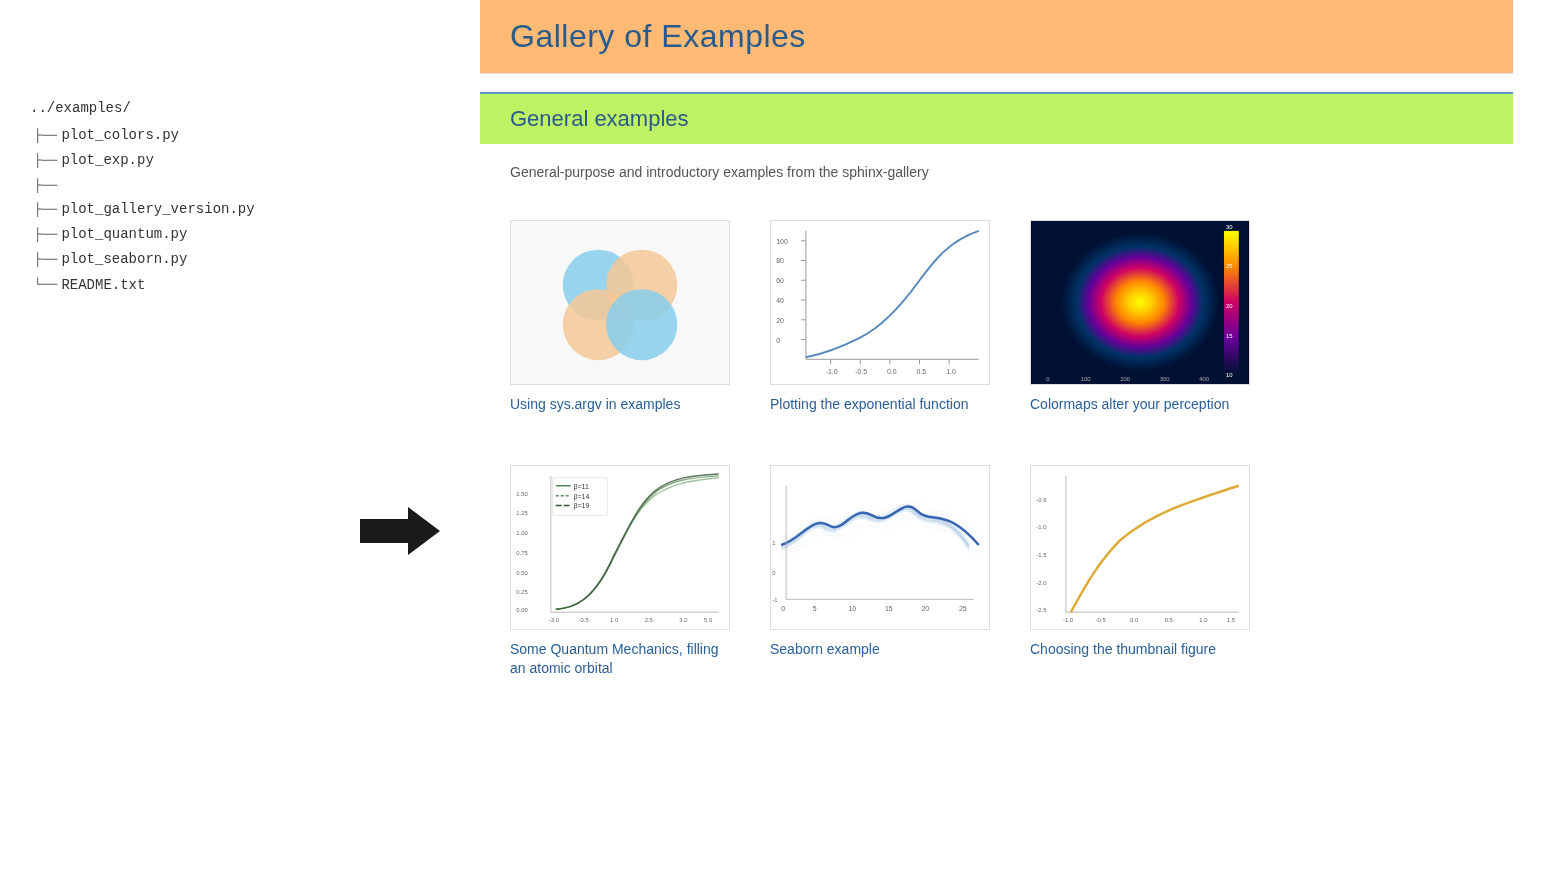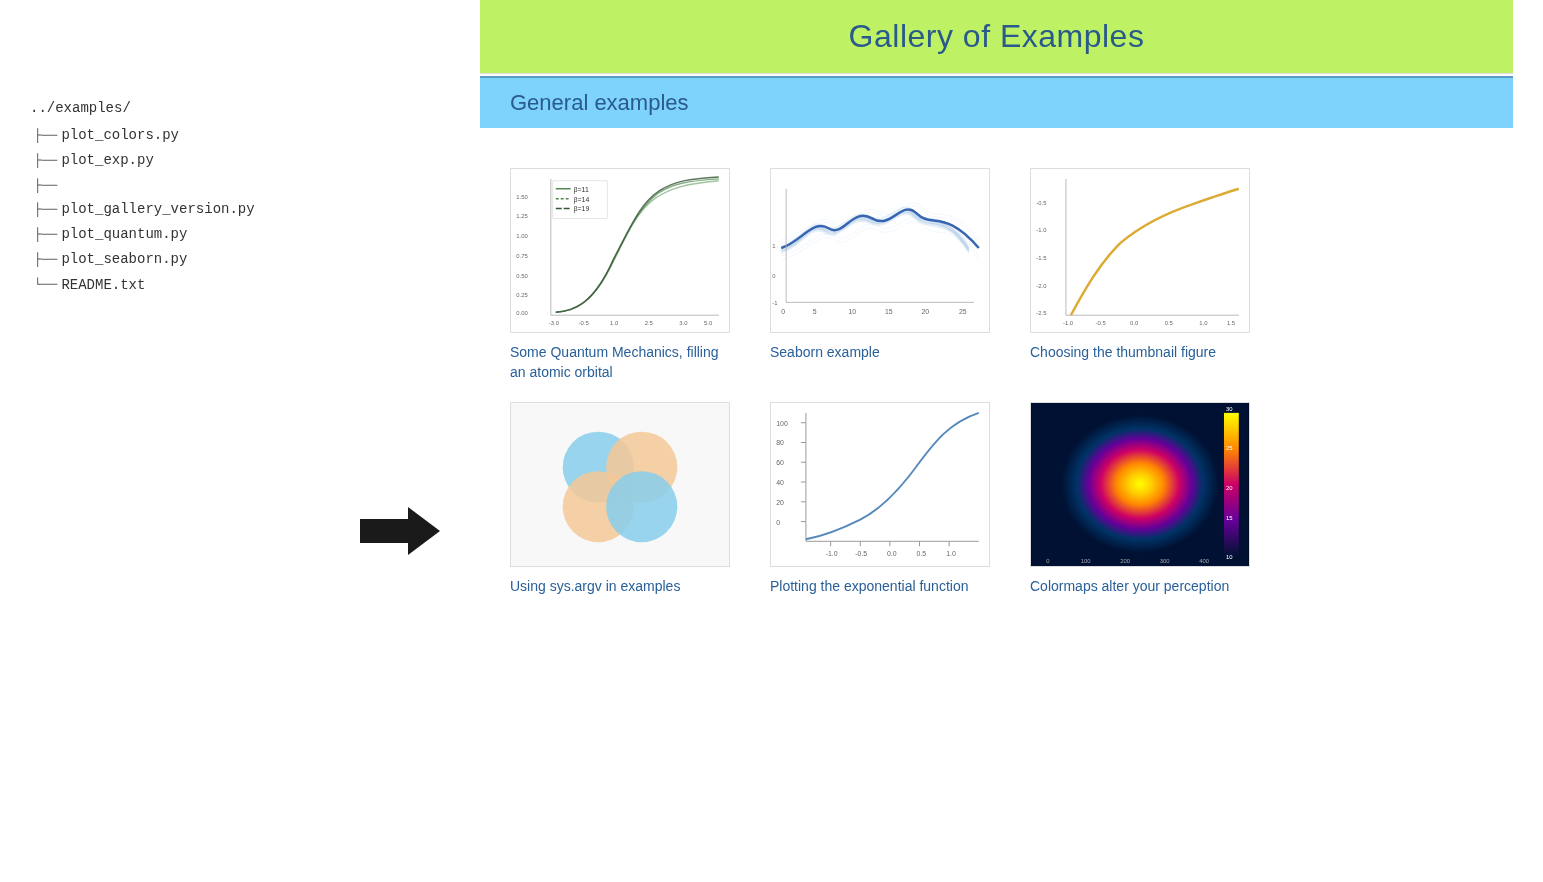--- a/index.html
+++ b/index.html
@@ -64,36 +64,35 @@
       height: 50px;
     }
 
     
     .main-content {
       flex: 1;
       padding: 0 30px 40px 20px;
     }
 
     .page-header {
-      background: #bef264;
+      background: #fdba74;
       padding: 18px 30px;
-      margin-bottom: 2px;
+      margin-bottom: 18px;
       border-bottom: 1px solid #e0e0e0;
-      text-align: center;
     }
 
     .page-title {
       font-size: 32px;
       font-weight: 300;
       color: #2a5a8c;
       letter-spacing: 0.5px;
     }
 
     .section-header {
-      background: #7dd3fc;
+      background: #bef264;
       padding: 12px 30px;
       margin-bottom: 20px;
       border-top: 2px solid #5a9bc5;
     }
 
     .section-title {
       font-size: 22px;
       font-weight: 300;
       color: #2a5a8c;
     }
@@ -203,133 +202,21 @@
   <div class="main-content">
 
     <div class="page-header">
       <h1 class="page-title">Gallery of Examples</h1>
     </div>
 
     <div class="section-header">
       <h2 class="section-title">General examples</h2>
     </div>
 
-
-    <div class="gallery-grid" style="margin-top: 30px;">
-
-      <div class="gallery-item">
-        <div class="gallery-thumb">
-          <svg viewBox="0 0 220 165" xmlns="http://www.w3.org/2000/svg" class="thumb-svg">
-            <rect width="220" height="165" fill="#fff"></rect>
-
-            <line x1="40" y1="10" x2="40" y2="148" stroke="#aaa" stroke-width="0.8"></line>
-            <line x1="40" y1="148" x2="210" y2="148" stroke="#aaa" stroke-width="0.8"></line>
-
-            <rect x="42" y="12" width="55" height="38" fill="white" stroke="#ccc" stroke-width="0.5"></rect>
-            <line x1="45" y1="20" x2="60" y2="20" stroke="#558855" stroke-width="1.5"></line>
-            <text x="63" y="23" font-size="7" fill="#333">β=11</text>
-            <line x1="45" y1="30" x2="60" y2="30" stroke="#558855" stroke-width="1.5" stroke-dasharray="3,2"></line>
-            <text x="63" y="33" font-size="7" fill="#333">β=14</text>
-            <line x1="45" y1="40" x2="60" y2="40" stroke="#335533" stroke-width="1.5" stroke-dasharray="6,2"></line>
-            <text x="63" y="43" font-size="7" fill="#333">β=19</text>
-
-            <path d="M 45,145 C 60,144 80,140 100,100 C 115,70 125,45 145,30 C 160,20 175,15 210,12" stroke="#77aa77" stroke-width="1.5" fill="none" opacity="0.7"></path>
-            <path d="M 45,145 C 62,144 82,138 102,95 C 118,65 128,40 148,25 C 163,15 178,12 210,10" stroke="#558855" stroke-width="1.5" fill="none" opacity="0.7"></path>
-            <path d="M 45,145 C 64,144 84,136 104,90 C 120,60 130,35 150,22 C 165,12 180,10 210,8" stroke="#335533" stroke-width="1.5" fill="none" opacity="0.8"></path>
-
-            <text x="5" y="148" font-size="6" fill="#666">0.00</text>
-            <text x="5" y="130" font-size="6" fill="#666">0.25</text>
-            <text x="5" y="110" font-size="6" fill="#666">0.50</text>
-            <text x="5" y="90" font-size="6" fill="#666">0.75</text>
-            <text x="5" y="70" font-size="6" fill="#666">1.00</text>
-            <text x="5" y="50" font-size="6" fill="#666">1.25</text>
-            <text x="5" y="30" font-size="6" fill="#666">1.50</text>
-
-            <text x="38" y="158" font-size="6" fill="#666">-3.0</text>
-            <text x="68" y="158" font-size="6" fill="#666">-0.5</text>
-            <text x="100" y="158" font-size="6" fill="#666">1.0</text>
-            <text x="135" y="158" font-size="6" fill="#666">2.5</text>
-            <text x="170" y="158" font-size="6" fill="#666">3.0</text>
-            <text x="195" y="158" font-size="6" fill="#666">5.0</text>
-          </svg>
-        </div>
-        <span class="gallery-label">Some Quantum Mechanics, filling an atomic orbital</span>
-      </div>
-
-      <div class="gallery-item">
-        <div class="gallery-thumb">
-          <svg viewBox="0 0 220 165" xmlns="http://www.w3.org/2000/svg" class="thumb-svg">
-            <rect width="220" height="165" fill="#fff"></rect>
-
-            <g opacity="0.15" stroke="#4488cc" stroke-width="1.2" fill="none">
-              <path d="M 10,80 C 30,75 40,50 55,60 C 70,70 80,40 100,50 C 120,60 130,30 145,45 C 160,60 175,40 200,80"></path>
-              <path d="M 10,82 C 30,77 40,52 55,62 C 70,72 80,42 100,52 C 120,62 130,32 145,47 C 160,62 175,42 200,82"></path>
-              <path d="M 10,84 C 30,79 40,54 55,64 C 70,74 80,44 100,54 C 120,64 130,34 145,49 C 160,64 175,44 200,84"></path>
-              <path d="M 10,78 C 30,73 40,48 55,58 C 70,68 80,38 100,48 C 120,58 130,28 145,43 C 160,58 175,38 200,78"></path>
-              <path d="M 10,85 C 30,80 40,55 55,65 C 70,75 80,45 100,55 C 120,65 130,35 145,50 C 160,65 175,45 200,85"></path>
-            </g>
-            <g opacity="0.25" stroke="#3377bb" stroke-width="1.2" fill="none">
-              <path d="M 10,81 C 30,76 40,51 55,61 C 70,71 80,41 100,51 C 120,61 130,31 145,46 C 160,61 175,41 200,81"></path>
-              <path d="M 10,83 C 30,78 40,53 55,63 C 70,73 80,43 100,53 C 120,63 130,33 145,48 C 160,63 175,43 200,83"></path>
-            </g>
-
-            <path d="M 10,80 C 30,74 42,50 58,60 C 73,70 82,38 102,50 C 122,62 132,30 147,45 C 162,60 176,40 210,80" stroke="#2255aa" stroke-width="2.5" fill="none" opacity="0.9"></path>
-
-            <g opacity="0.08" stroke="#6699dd" stroke-width="1" fill="none">
-              <path d="M 10,75 C 35,68 50,45 65,58 C 80,70 90,35 108,46 C 128,58 138,26 153,42 C 167,57 182,36 210,75"></path>
-              <path d="M 10,88 C 35,82 50,58 65,68 C 80,78 90,48 108,58 C 128,68 138,38 153,53 C 167,67 182,48 210,88"></path>
-              <path d="M 10,72 C 35,65 50,42 65,55 C 80,67 90,32 108,43 C 128,55 138,23 153,39 C 167,54 182,33 210,72"></path>
-              <path d="M 10,92 C 35,86 50,62 65,72 C 80,82 90,52 108,62 C 128,72 138,42 153,57 C 167,72 182,52 210,92"></path>
-            </g>
-
-            <line x1="15" y1="135" x2="205" y2="135" stroke="#aaa" stroke-width="0.8"></line>
-            <text x="10" y="147" font-size="7" fill="#666">0</text>
-            <text x="42" y="147" font-size="7" fill="#666">5</text>
-            <text x="78" y="147" font-size="7" fill="#666">10</text>
-            <text x="115" y="147" font-size="7" fill="#666">15</text>
-            <text x="152" y="147" font-size="7" fill="#666">20</text>
-            <text x="190" y="147" font-size="7" fill="#666">25</text>
-
-            <line x1="15" y1="20" x2="15" y2="135" stroke="#aaa" stroke-width="0.8"></line>
-            <text x="1" y="138" font-size="6" fill="#666">-1</text>
-            <text x="1" y="110" font-size="6" fill="#666">0</text>
-            <text x="1" y="80" font-size="6" fill="#666">1</text>
-          </svg>
-        </div>
-        <span class="gallery-label">Seaborn example</span>
-      </div>
-
-      <div class="gallery-item">
-        <div class="gallery-thumb">
-          <svg viewBox="0 0 220 165" xmlns="http://www.w3.org/2000/svg" class="thumb-svg">
-            <rect width="220" height="165" fill="#fff"></rect>
-
-            <line x1="35" y1="10" x2="35" y2="148" stroke="#aaa" stroke-width="0.8"></line>
-            <line x1="35" y1="148" x2="210" y2="148" stroke="#aaa" stroke-width="0.8"></line>
-
-            <path d="M 40,148 C 50,130 65,100 90,75 C 110,58 135,45 165,35 C 185,28 200,23 210,20" stroke="#ddaa33" stroke-width="2.5" fill="none"></path>
-
-            <text x="5" y="148" font-size="6" fill="#666">-2.5</text>
-            <text x="5" y="120" font-size="6" fill="#666">-2.0</text>
-            <text x="5" y="92" font-size="6" fill="#666">-1.5</text>
-            <text x="5" y="64" font-size="6" fill="#666">-1.0</text>
-            <text x="5" y="36" font-size="6" fill="#666">-0.5</text>
-
-            <text x="32" y="158" font-size="6" fill="#666">-1.0</text>
-            <text x="65" y="158" font-size="6" fill="#666">-0.5</text>
-            <text x="100" y="158" font-size="6" fill="#666">0.0</text>
-            <text x="135" y="158" font-size="6" fill="#666">0.5</text>
-            <text x="170" y="158" font-size="6" fill="#666">1.0</text>
-            <text x="198" y="158" font-size="6" fill="#666">1.5</text>
-          </svg>
-        </div>
-        <span class="gallery-label">Choosing the thumbnail figure</span>
-      </div>
-
-    </div>
+    <p class="section-description">General-purpose and introductory examples from the sphinx-gallery</p>
 
     <div class="gallery-grid">
 
       <div class="gallery-item">
         <div class="gallery-thumb colors-thumb">
           <svg viewBox="0 0 220 165" xmlns="http://www.w3.org/2000/svg" class="thumb-svg">
             <rect width="220" height="165" fill="#f8f8f8"></rect>
 
             <circle cx="88" cy="65" r="36" fill="#87CEEB" opacity="0.85"></circle>
 
@@ -421,14 +308,127 @@
             <text x="90" y="162" font-size="6" fill="#aaa">200</text>
             <text x="130" y="162" font-size="6" fill="#aaa">300</text>
             <text x="170" y="162" font-size="6" fill="#aaa">400</text>
           </svg>
         </div>
         <span class="gallery-label">Colormaps alter your perception</span>
       </div>
 
     </div>
 
+    <div class="gallery-grid" style="margin-top: 30px;">
+
+      <div class="gallery-item">
+        <div class="gallery-thumb">
+          <svg viewBox="0 0 220 165" xmlns="http://www.w3.org/2000/svg" class="thumb-svg">
+            <rect width="220" height="165" fill="#fff"></rect>
+
+            <line x1="40" y1="10" x2="40" y2="148" stroke="#aaa" stroke-width="0.8"></line>
+            <line x1="40" y1="148" x2="210" y2="148" stroke="#aaa" stroke-width="0.8"></line>
+
+            <rect x="42" y="12" width="55" height="38" fill="white" stroke="#ccc" stroke-width="0.5"></rect>
+            <line x1="45" y1="20" x2="60" y2="20" stroke="#558855" stroke-width="1.5"></line>
+            <text x="63" y="23" font-size="7" fill="#333">β=11</text>
+            <line x1="45" y1="30" x2="60" y2="30" stroke="#558855" stroke-width="1.5" stroke-dasharray="3,2"></line>
+            <text x="63" y="33" font-size="7" fill="#333">β=14</text>
+            <line x1="45" y1="40" x2="60" y2="40" stroke="#335533" stroke-width="1.5" stroke-dasharray="6,2"></line>
+            <text x="63" y="43" font-size="7" fill="#333">β=19</text>
+
+            <path d="M 45,145 C 60,144 80,140 100,100 C 115,70 125,45 145,30 C 160,20 175,15 210,12" stroke="#77aa77" stroke-width="1.5" fill="none" opacity="0.7"></path>
+            <path d="M 45,145 C 62,144 82,138 102,95 C 118,65 128,40 148,25 C 163,15 178,12 210,10" stroke="#558855" stroke-width="1.5" fill="none" opacity="0.7"></path>
+            <path d="M 45,145 C 64,144 84,136 104,90 C 120,60 130,35 150,22 C 165,12 180,10 210,8" stroke="#335533" stroke-width="1.5" fill="none" opacity="0.8"></path>
+
+            <text x="5" y="148" font-size="6" fill="#666">0.00</text>
+            <text x="5" y="130" font-size="6" fill="#666">0.25</text>
+            <text x="5" y="110" font-size="6" fill="#666">0.50</text>
+            <text x="5" y="90" font-size="6" fill="#666">0.75</text>
+            <text x="5" y="70" font-size="6" fill="#666">1.00</text>
+            <text x="5" y="50" font-size="6" fill="#666">1.25</text>
+            <text x="5" y="30" font-size="6" fill="#666">1.50</text>
+
+            <text x="38" y="158" font-size="6" fill="#666">-3.0</text>
+            <text x="68" y="158" font-size="6" fill="#666">-0.5</text>
+            <text x="100" y="158" font-size="6" fill="#666">1.0</text>
+            <text x="135" y="158" font-size="6" fill="#666">2.5</text>
+            <text x="170" y="158" font-size="6" fill="#666">3.0</text>
+            <text x="195" y="158" font-size="6" fill="#666">5.0</text>
+          </svg>
+        </div>
+        <span class="gallery-label">Some Quantum Mechanics, filling an atomic orbital</span>
+      </div>
+
+      <div class="gallery-item">
+        <div class="gallery-thumb">
+          <svg viewBox="0 0 220 165" xmlns="http://www.w3.org/2000/svg" class="thumb-svg">
+            <rect width="220" height="165" fill="#fff"></rect>
+
+            <g opacity="0.15" stroke="#4488cc" stroke-width="1.2" fill="none">
+              <path d="M 10,80 C 30,75 40,50 55,60 C 70,70 80,40 100,50 C 120,60 130,30 145,45 C 160,60 175,40 200,80"></path>
+              <path d="M 10,82 C 30,77 40,52 55,62 C 70,72 80,42 100,52 C 120,62 130,32 145,47 C 160,62 175,42 200,82"></path>
+              <path d="M 10,84 C 30,79 40,54 55,64 C 70,74 80,44 100,54 C 120,64 130,34 145,49 C 160,64 175,44 200,84"></path>
+              <path d="M 10,78 C 30,73 40,48 55,58 C 70,68 80,38 100,48 C 120,58 130,28 145,43 C 160,58 175,38 200,78"></path>
+              <path d="M 10,85 C 30,80 40,55 55,65 C 70,75 80,45 100,55 C 120,65 130,35 145,50 C 160,65 175,45 200,85"></path>
+            </g>
+            <g opacity="0.25" stroke="#3377bb" stroke-width="1.2" fill="none">
+              <path d="M 10,81 C 30,76 40,51 55,61 C 70,71 80,41 100,51 C 120,61 130,31 145,46 C 160,61 175,41 200,81"></path>
+              <path d="M 10,83 C 30,78 40,53 55,63 C 70,73 80,43 100,53 C 120,63 130,33 145,48 C 160,63 175,43 200,83"></path>
+            </g>
+
+            <path d="M 10,80 C 30,74 42,50 58,60 C 73,70 82,38 102,50 C 122,62 132,30 147,45 C 162,60 176,40 210,80" stroke="#2255aa" stroke-width="2.5" fill="none" opacity="0.9"></path>
+
+            <g opacity="0.08" stroke="#6699dd" stroke-width="1" fill="none">
+              <path d="M 10,75 C 35,68 50,45 65,58 C 80,70 90,35 108,46 C 128,58 138,26 153,42 C 167,57 182,36 210,75"></path>
+              <path d="M 10,88 C 35,82 50,58 65,68 C 80,78 90,48 108,58 C 128,68 138,38 153,53 C 167,67 182,48 210,88"></path>
+              <path d="M 10,72 C 35,65 50,42 65,55 C 80,67 90,32 108,43 C 128,55 138,23 153,39 C 167,54 182,33 210,72"></path>
+              <path d="M 10,92 C 35,86 50,62 65,72 C 80,82 90,52 108,62 C 128,72 138,42 153,57 C 167,72 182,52 210,92"></path>
+            </g>
+
+            <line x1="15" y1="135" x2="205" y2="135" stroke="#aaa" stroke-width="0.8"></line>
+            <text x="10" y="147" font-size="7" fill="#666">0</text>
+            <text x="42" y="147" font-size="7" fill="#666">5</text>
+            <text x="78" y="147" font-size="7" fill="#666">10</text>
+            <text x="115" y="147" font-size="7" fill="#666">15</text>
+            <text x="152" y="147" font-size="7" fill="#666">20</text>
+            <text x="190" y="147" font-size="7" fill="#666">25</text>
+
+            <line x1="15" y1="20" x2="15" y2="135" stroke="#aaa" stroke-width="0.8"></line>
+            <text x="1" y="138" font-size="6" fill="#666">-1</text>
+            <text x="1" y="110" font-size="6" fill="#666">0</text>
+            <text x="1" y="80" font-size="6" fill="#666">1</text>
+          </svg>
+        </div>
+        <span class="gallery-label">Seaborn example</span>
+      </div>
+
+      <div class="gallery-item">
+        <div class="gallery-thumb">
+          <svg viewBox="0 0 220 165" xmlns="http://www.w3.org/2000/svg" class="thumb-svg">
+            <rect width="220" height="165" fill="#fff"></rect>
+
+            <line x1="35" y1="10" x2="35" y2="148" stroke="#aaa" stroke-width="0.8"></line>
+            <line x1="35" y1="148" x2="210" y2="148" stroke="#aaa" stroke-width="0.8"></line>
+
+            <path d="M 40,148 C 50,130 65,100 90,75 C 110,58 135,45 165,35 C 185,28 200,23 210,20" stroke="#ddaa33" stroke-width="2.5" fill="none"></path>
+
+            <text x="5" y="148" font-size="6" fill="#666">-2.5</text>
+            <text x="5" y="120" font-size="6" fill="#666">-2.0</text>
+            <text x="5" y="92" font-size="6" fill="#666">-1.5</text>
+            <text x="5" y="64" font-size="6" fill="#666">-1.0</text>
+            <text x="5" y="36" font-size="6" fill="#666">-0.5</text>
+
+            <text x="32" y="158" font-size="6" fill="#666">-1.0</text>
+            <text x="65" y="158" font-size="6" fill="#666">-0.5</text>
+            <text x="100" y="158" font-size="6" fill="#666">0.0</text>
+            <text x="135" y="158" font-size="6" fill="#666">0.5</text>
+            <text x="170" y="158" font-size="6" fill="#666">1.0</text>
+            <text x="198" y="158" font-size="6" fill="#666">1.5</text>
+          </svg>
+        </div>
+        <span class="gallery-label">Choosing the thumbnail figure</span>
+      </div>
+
+    </div>
+
   </div>
 </div>
 
 </body></html>

